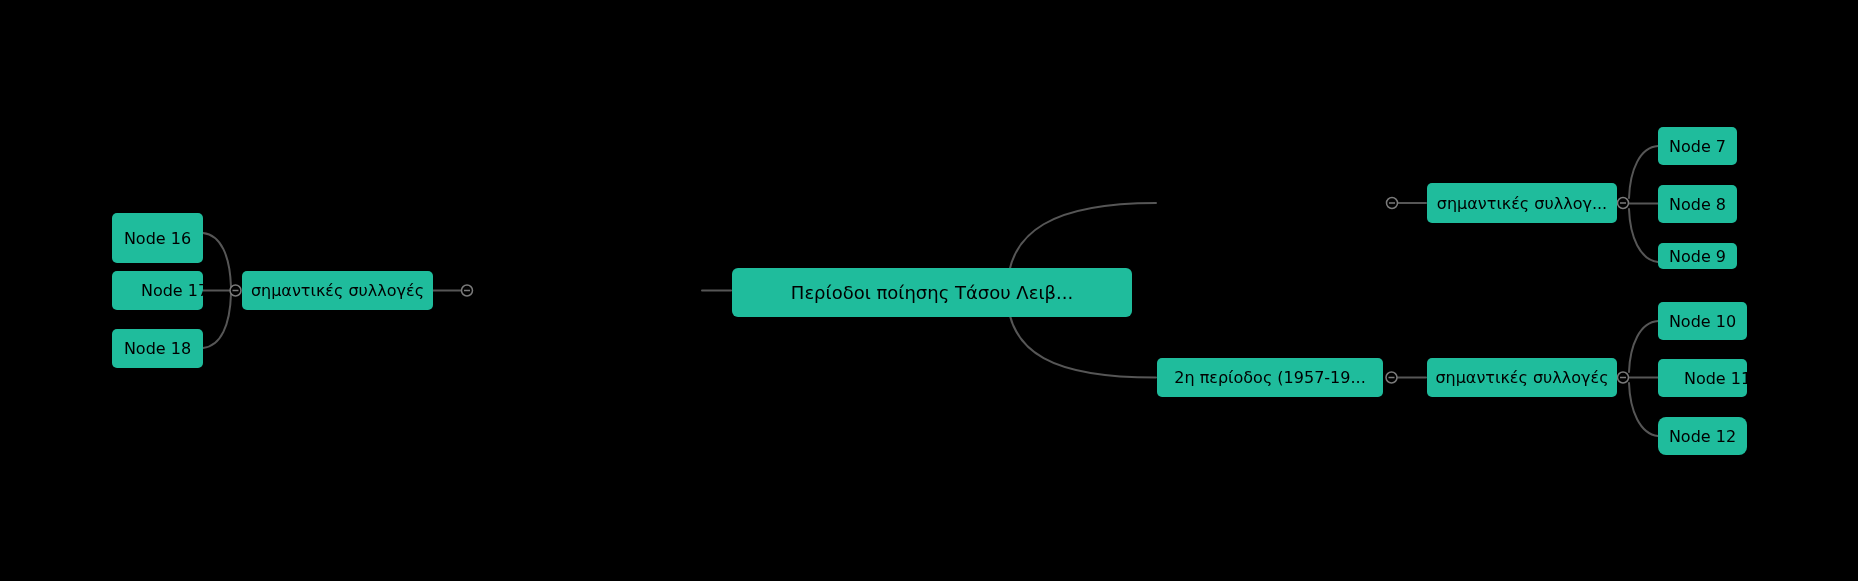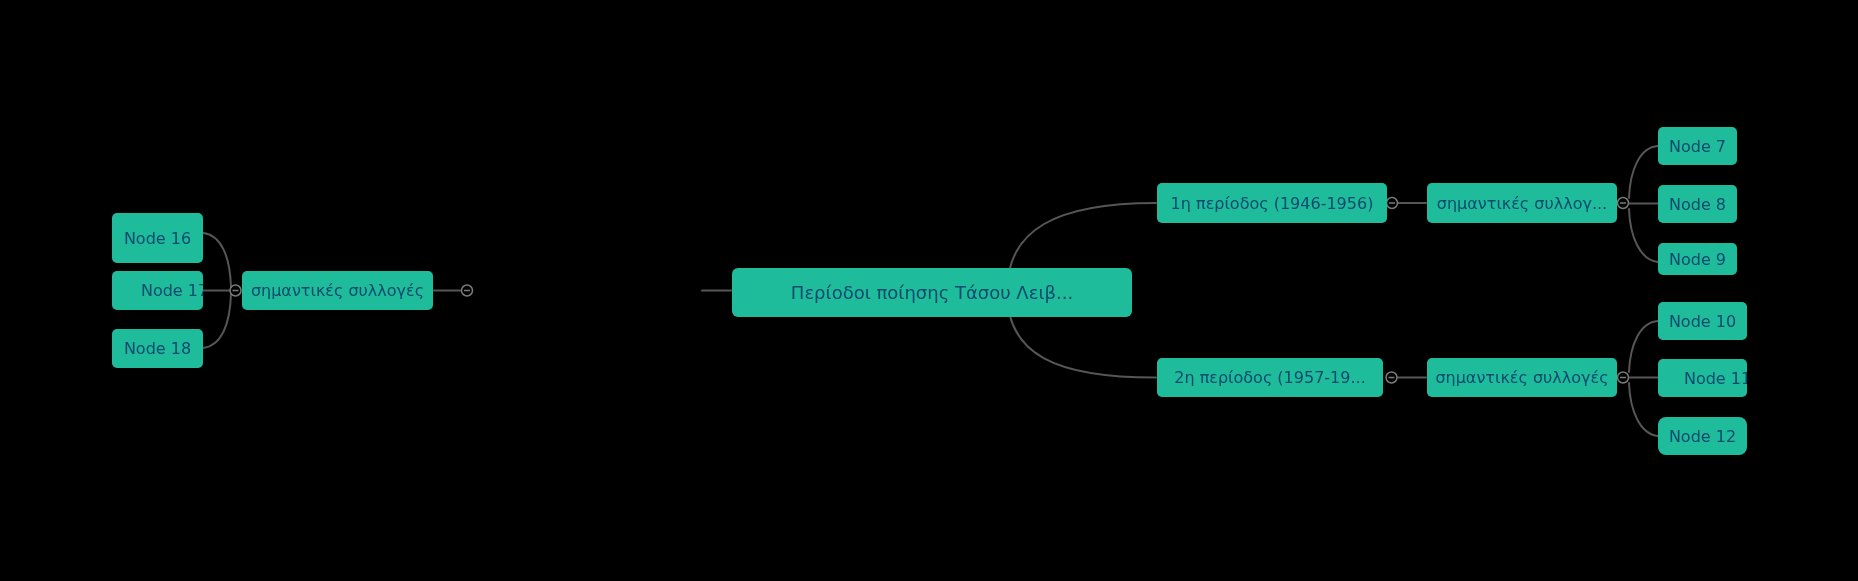--- a/index.html
+++ b/index.html
@@ -18,21 +18,21 @@
   #links {
     position: absolute;
     left: 0;
     top: 0;
     width: 1858px;
     height: 581px;
   }
   .node {
     position: absolute;
     background: #1fbc9c;
-    color: #0c4a6e;
+    color: #000000;
     border-radius: 5px;
     display: flex;
     align-items: center;
     justify-content: center;
     font-size: 16px;
     white-space: nowrap;
     overflow: hidden;
     cursor: default;
     box-sizing: border-box;
     padding: 0 6px;
@@ -46,21 +46,21 @@
   .n17 { left: 112px; top: 271px; width: 91px;  height: 39px; padding-left: 40px; }
   .n18 { left: 112px; top: 329px; width: 91px;  height: 39px; }
   .collL { left: 242px; top: 271px; width: 191px; height: 39px; }
   .per3 { left: 475px; top: 271px; width: 227px; height: 39px; }
   .rootbox { left: 732px; top: 268px; width: 400px; height: 49px; }
   
   .per1 { left: 1157px; top: 183px; width: 230px; height: 40px; }
   .coll1 { left: 1427px; top: 183px; width: 190px; height: 40px; }
   .n7 { left: 1658px; top: 127px; width: 79px; height: 38px; }
   .n8 { left: 1658px; top: 185px; width: 79px; height: 38px; }
-  .n9 { left: 1658px; top: 243px; width: 79px; height: 32px; }
+  .n9 { left: 1658px; top: 243px; width: 79px; height: 26px; }
   
   .per2 { left: 1157px; top: 358px; width: 226px; height: 39px; }
   .coll2 { left: 1427px; top: 358px; width: 190px; height: 39px; }
   .n10 { left: 1658px; top: 302px; width: 89px; height: 38px; }
   .n11 { left: 1658px; top: 359px; width: 89px; height: 38px; padding-left: 36px; }
   .n12 { left: 1658px; top: 417px; width: 89px; height: 38px; border-radius: 8px; }
 
   .link-path {
     stroke: #565656;
     stroke-width: 2;
@@ -134,21 +134,20 @@
   </svg>
 
   <div class="node n16">Node 16</div>
   <div class="node n17">Node 17</div>
   <div class="node n18">Node 18</div>
 
   <div class="node collL">σημαντικές συλλογές</div>
 
   <div class="node root rootbox">Περίοδοι ποίησης Τάσου Λειβ...</div>
 
-  <div class="node per1">1η περίοδος (1946-1956)</div>
   <div class="node coll1">σημαντικές συλλογ...</div>
   <div class="node n7">Node 7</div>
   <div class="node n8">Node 8</div>
   <div class="node n9">Node 9</div>
 
   <div class="node per2">2η περίοδος (1957-19...</div>
   <div class="node coll2">σημαντικές συλλογές</div>
   <div class="node n10">Node 10</div>
   <div class="node n11">Node 11</div>
   <div class="node n12">Node 12</div>

